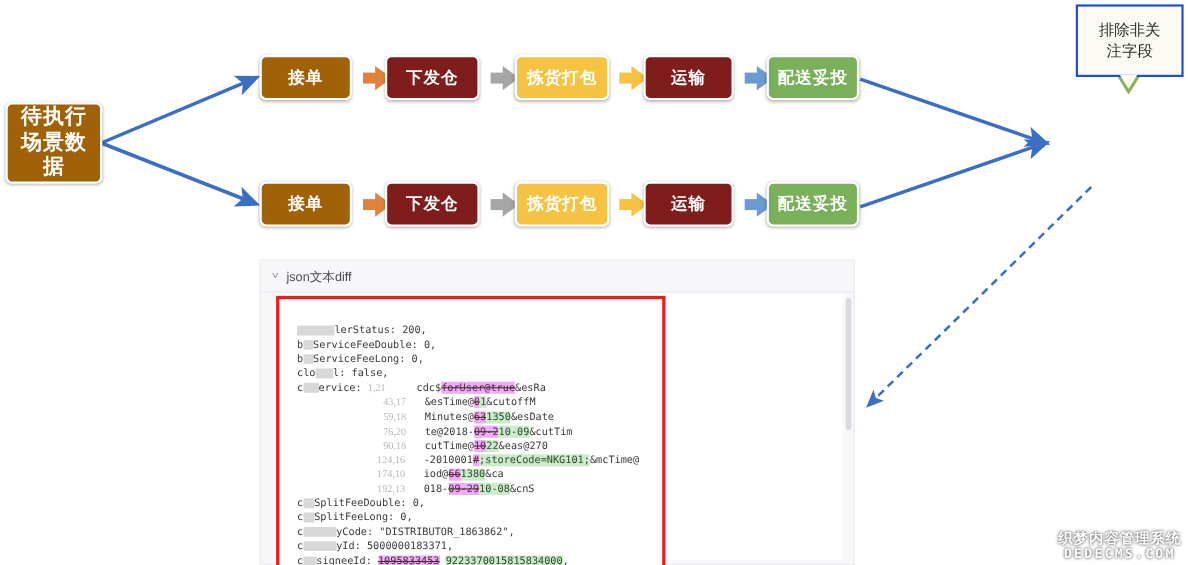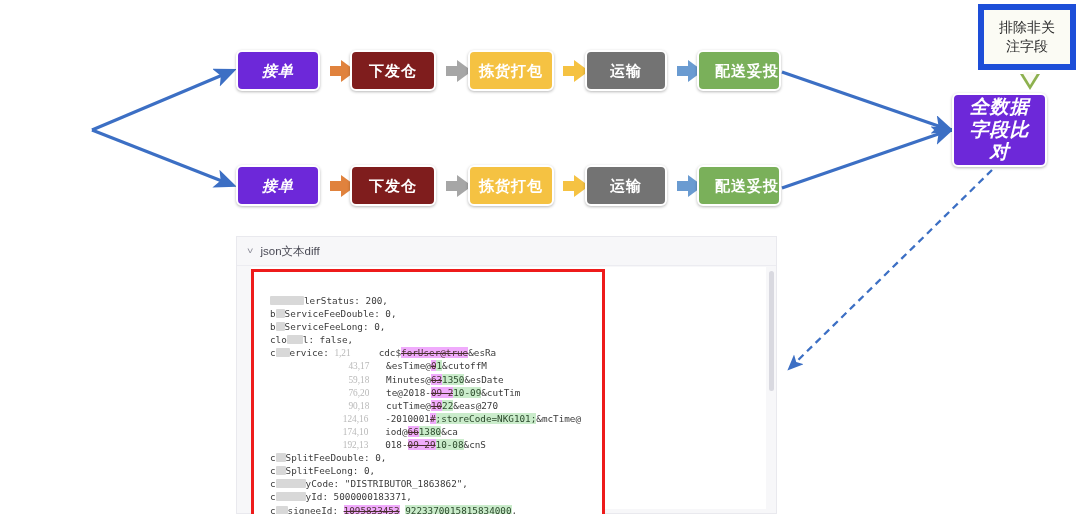--- a/index.html
+++ b/index.html
@@ -14,44 +14,44 @@
   .node{
     position:absolute;box-sizing:border-box;
     display:flex;align-items:center;justify-content:center;text-align:center;
     color:#ffffff;font-weight:700;border-radius:6px;
     border:2px solid #ffffff;
     box-shadow:0 1px 3px rgba(0,0,0,.28);
     letter-spacing:1px;line-height:1.15;
   }
   .node.small{font-size:15px;}
   .node.stack{font-size:19px;line-height:1.2;}
-  .n-orange{background:#6d28d9;font-style:italic;}
+  .n-orange{background:#a16207;}
   .n-gray{background:#7f1d1d;}
   .n-yellow{background:#f5c242;}
-  .n-blue{background:#737373;}
-  .n-green{background:#7ab05a;justify-content:flex-end;}
+  .n-blue{background:#7f1d1d;}
+  .n-green{background:#7ab05a;}
 
   
   .chev{position:absolute;width:26px;height:22px;}
   .chev i{
     display:block;position:absolute;left:0;top:6px;width:13px;height:10px;
   }
   .chev b{
     display:block;position:absolute;left:11px;top:0;width:0;height:0;
     border-top:11px solid transparent;border-bottom:11px solid transparent;
   }
   .c-orange i{background:#e0823d;} .c-orange b{border-left:15px solid #e0823d;}
   .c-gray i{background:#a6a6a6;}   .c-gray b{border-left:15px solid #a6a6a6;}
   .c-yellow i{background:#f5c242;} .c-yellow b{border-left:15px solid #f5c242;}
   .c-blue i{background:#6a9bd1;}   .c-blue b{border-left:15px solid #6a9bd1;}
 
   
   .callout{
     position:absolute;left:978px;top:4px;width:98px;height:66px;
-    box-sizing:border-box;background:#fbfbf4;border:6px solid #1d4ed8;
+    box-sizing:border-box;background:#fbfbf4;border:2px solid #1d4ed8;
     display:flex;align-items:center;justify-content:center;text-align:center;
     font-size:14px;color:#2b2b2b;line-height:1.35;font-weight:400;
   }
   .callout .tail,.callout .tail2{position:absolute;left:36px;width:0;height:0;}
   .callout .tail{top:64px;border-left:10px solid transparent;border-right:10px solid transparent;border-top:16px solid #8db14e;}
   .callout .tail2{top:62px;left:38px;border-left:8px solid transparent;border-right:8px solid transparent;border-top:13px solid #fbfbf4;}
 
   
   .panel{
     position:absolute;left:236px;top:236px;width:541px;height:278px;
@@ -108,20 +108,25 @@
 
     <path d="M92,130 L232,71" stroke="#3c6fc4" stroke-width="3.2" fill="none" marker-end="url(#ah)"></path>
     <path d="M92,130 L232,185" stroke="#3c6fc4" stroke-width="3.2" fill="none" marker-end="url(#ah)"></path>
 
     <path d="M782,72 L950,130" stroke="#3c6fc4" stroke-width="3.2" fill="none" marker-end="url(#ah)"></path>
     <path d="M782,188 L950,130" stroke="#3c6fc4" stroke-width="3.2" fill="none" marker-end="url(#ah)"></path>
 
     <path d="M992,170 L790,368" stroke="#3c6fc4" stroke-width="2.3" fill="none" stroke-dasharray="7 5" marker-end="url(#ah)"></path>
   </svg>
 
+  <div class="node stack n-orange" style="left:5px;top:93px;width:88px;height:74px;">
+    <span style="white-space:pre-line;">待执行
+场景数
+据</span>
+  </div>
 
   <div class="node small n-orange" style="left:236px;top:50px;width:84px;height:41px;">
     <span>接单</span>
   </div>
   <div class="chev c-orange" style="left:330px;top:60px;">
       <i></i>
       <b></b>
     </div>
 
   <div class="node small n-gray" style="left:350px;top:50px;width:86px;height:41px;">
@@ -181,39 +186,38 @@
   </div>
   <div class="chev c-blue" style="left:677px;top:175px;">
       <i></i>
       <b></b>
     </div>
 
   <div class="node small n-green" style="left:697px;top:165px;width:84px;height:41px;">
     <span>配送妥投</span>
   </div>
 
-  <div class="node stack n-orange" style="left:952px;top:93px;width:95px;height:74px;">
-    <span style="white-space:pre-line;">全数据
-字段比
-对</span>
-  </div>
 
   <div class="callout">
     <span style="white-space:pre-line;">排除非关
 注字段</span>
     <span class="tail"></span>
     <span class="tail2"></span>
   </div>
 
   <div class="panel">
     <div class="panel-head">
       <span class="chevdown">˅</span>
       <span>json文本diff</span>
     </div>
     <div class="panel-body"></div>
     <div class="scrollbar"></div>
     <div class="redbox">
       <div class="code" id="code-area"><span class="row"><span class="redact" style="width: 34px; height: 9px;"> </span><span>lerStatus: 200,</span></span><span class="row"><span>b</span><span class="redact" style="width: 9px; height: 9px;"> </span><span>ServiceFeeDouble: 0,</span></span><span class="row"><span>b</span><span class="redact" style="width: 9px; height: 9px;"> </span><span>ServiceFeeLong: 0,</span></span><span class="row"><span>clo</span><span class="redact" style="width: 16px; height: 9px;"> </span><span>l: false,</span></span><span class="row"><span>c</span><span class="redact" style="width: 14px; height: 9px;"> </span><span>ervice: </span><span class="lno">1,21</span><span>     cdc$</span><span class="del">forUser@true</span><span>&amp;esRa</span></span><span class="row"><span>              </span><span class="lno">43,17</span><span>   &amp;esTime@</span><span class="del">0</span><span class="ins">1</span><span>&amp;cutoffM</span></span><span class="row"><span>              </span><span class="lno">59,18</span><span>   Minutes@</span><span class="del">63</span><span class="ins">1350</span><span>&amp;esDate</span></span><span class="row"><span>              </span><span class="lno">76,20</span><span>   te@2018-</span><span class="del">09-2</span><span class="ins">10-09</span><span>&amp;cutTim</span></span><span class="row"><span>              </span><span class="lno">90,18</span><span>   cutTime@</span><span class="del">10</span><span class="ins">22</span><span>&amp;eas@270</span></span><span class="row"><span>             </span><span class="lno">124,16</span><span>   -2010001</span><span class="del">#</span><span class="ins">;storeCode=NKG101;</span><span>&amp;mcTime@</span></span><span class="row"><span>             </span><span class="lno">174,10</span><span>   iod@</span><span class="del">66</span><span class="ins">1380</span><span>&amp;ca</span></span><span class="row"><span>             </span><span class="lno">192,13</span><span>   018-</span><span class="del">09-29</span><span class="ins">10-08</span><span>&amp;cnS</span></span><span class="row"><span>c</span><span class="redact" style="width: 10px; height: 9px;"> </span><span>SplitFeeDouble: 0,</span></span><span class="row"><span>c</span><span class="redact" style="width: 10px; height: 9px;"> </span><span>SplitFeeLong: 0,</span></span><span class="row"><span>c</span><span class="redact" style="width: 30px; height: 9px;"> </span><span>yCode: "DISTRIBUTOR_1863862",</span></span><span class="row"><span>c</span><span class="redact" style="width: 30px; height: 9px;"> </span><span>yId: 5000000183371,</span></span><span class="row"><span>c</span><span class="redact" style="width: 12px; height: 9px;"> </span><span>signeeId: </span><span class="del">1095833453</span><span> </span><span class="ins">9223370015815834000</span><span>,</span></span></div>
     </div>
   </div>
 
+  <div class="watermark">
+    <div class="wm-cn">织梦内容管理系统</div>
+    <div class="wm-en">DEDECMS.COM</div>
+  </div>
 
 </div>
 
 </body></html>

